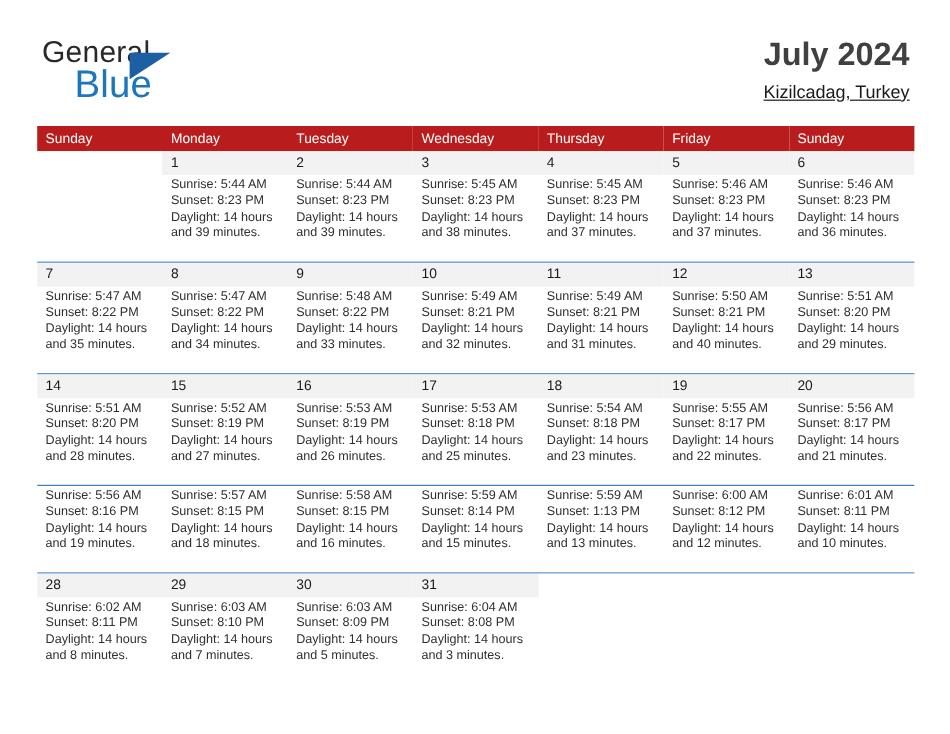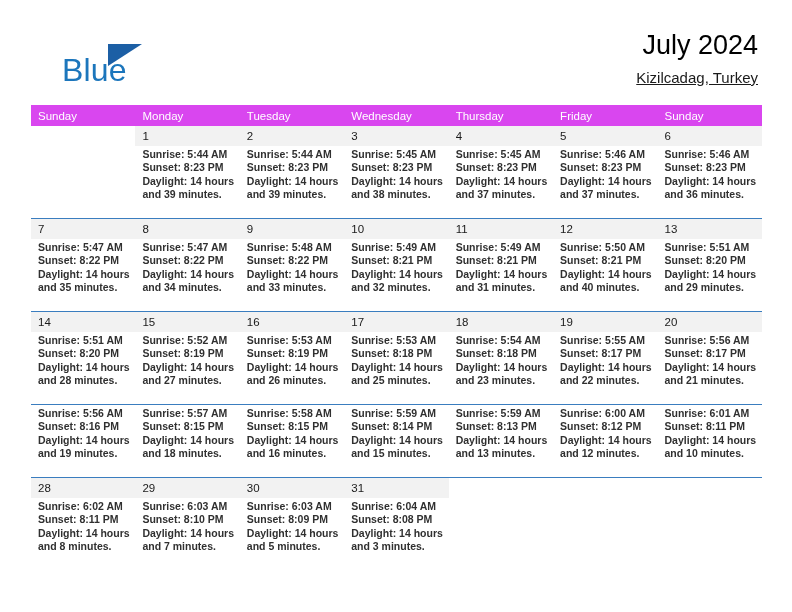--- a/index.html
+++ b/index.html
@@ -65,22 +65,22 @@
   }
 
   .title-block {
     position: absolute;
     right: 0;
     top: 0;
     text-align: right;
   }
   .cal-title {
     font-size: 27px;
-    font-weight: normal;
-    color: #000000;
+    font-weight: bold;
+    color: #404040;
     line-height: 34px;
     white-space: nowrap;
   }
   .cal-subtitle {
     font-size: 15px;
     font-weight: normal;
     color: #1a1a1a;
     line-height: 22px;
     margin-top: 5px;
     white-space: nowrap;
@@ -90,21 +90,21 @@
   
   .calendar {
     position: absolute;
     top: 105px;
     left: 31px;
     width: 731px;
     border-collapse: collapse;
     table-layout: fixed;
   }
   .calendar th {
-    background: #d946ef;
+    background: #b91c1c;
     color: #ffffff;
     font-weight: normal;
     font-size: 11.5px;
     text-align: left;
     padding: 4px 0 4px 7px;
     height: 13px;
     border: none;
   }
   .calendar td {
     vertical-align: top;
@@ -129,38 +129,38 @@
   .daynum-row td.empty {
     background: #ffffff;
   }
   .detail-row td {
     background: #ffffff;
     font-size: 10.5px;
     color: #303030;
     padding: 2px 0 8px 7px;
     line-height: 13.4px;
     height: 62px;
-    font-weight: bold;
   }
   .detail-row td.empty {
     background: #ffffff;
   }
   .detail-line {
     display: block;
     white-space: nowrap;
   }
 </style>
 </head>
 <body>
 
 <div class="page">
 
   <div class="header">
 
     <div class="brand">
+      <span class="brand-general">General</span>
       <span class="brand-triangle"></span>
       <span class="brand-blue">Blue</span>
     </div>
 
     <div class="title-block">
       <div class="cal-title">July 2024</div>
       <div class="cal-subtitle">Kizilcadag, Turkey</div>
     </div>
 
   </div>
@@ -361,21 +361,21 @@
             <span class="detail-line">and 16 minutes.</span>
           </td>
           <td>
             <span class="detail-line">Sunrise: 5:59 AM</span>
             <span class="detail-line">Sunset: 8:14 PM</span>
             <span class="detail-line">Daylight: 14 hours</span>
             <span class="detail-line">and 15 minutes.</span>
           </td>
           <td>
             <span class="detail-line">Sunrise: 5:59 AM</span>
-            <span class="detail-line">Sunset: 8:13 PM</span>
+            <span class="detail-line">Sunset: 1:13 PM</span>
             <span class="detail-line">Daylight: 14 hours</span>
             <span class="detail-line">and 13 minutes.</span>
           </td>
           <td>
             <span class="detail-line">Sunrise: 6:00 AM</span>
             <span class="detail-line">Sunset: 8:12 PM</span>
             <span class="detail-line">Daylight: 14 hours</span>
             <span class="detail-line">and 12 minutes.</span>
           </td>
           <td>

